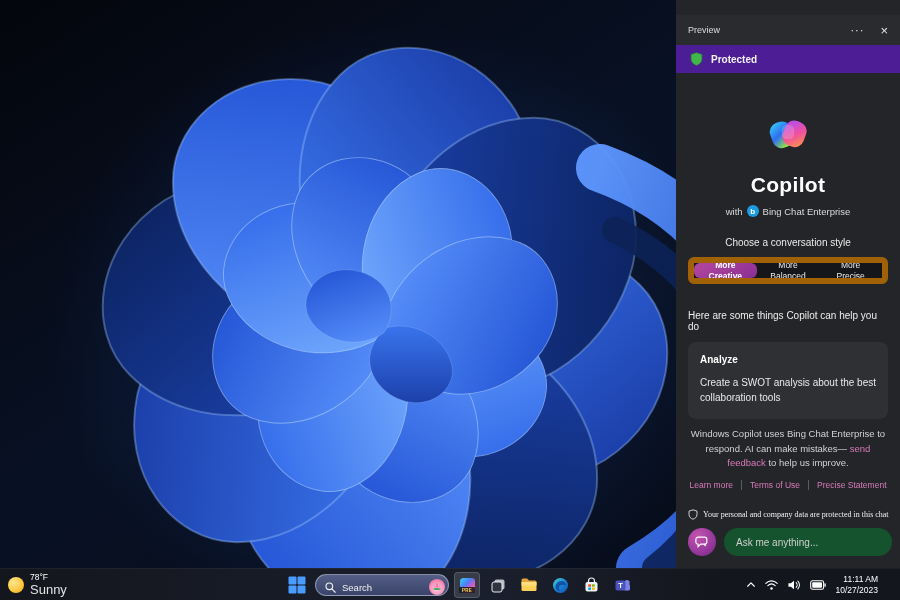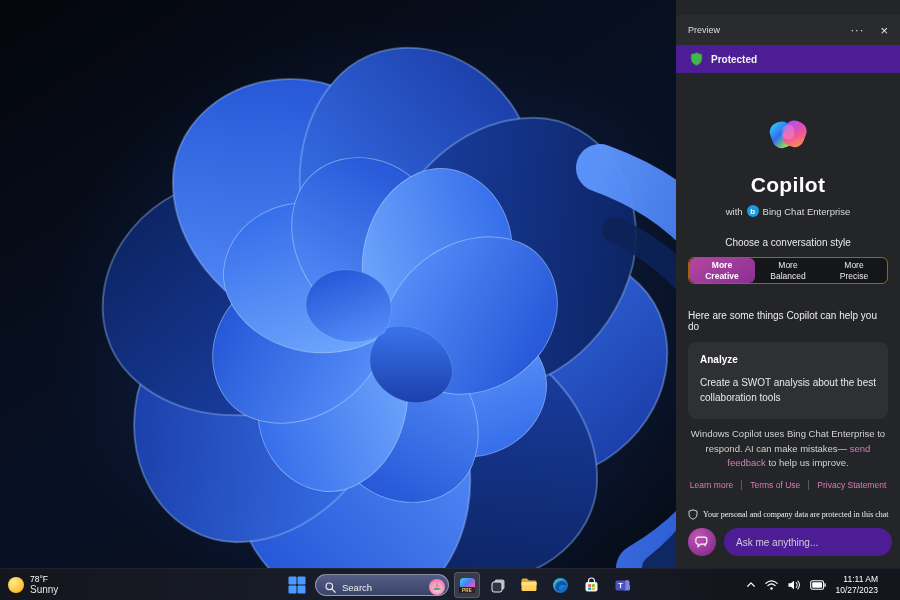--- a/index.html
+++ b/index.html
@@ -26,21 +26,21 @@
 
   .panel-body { flex:1; display:flex; flex-direction:column; align-items:center; padding:0 12px; }
   .logo-wrap { margin-top:34px; }
   .copilot-title { margin-top:12px; font-size:21px; font-weight:bold; letter-spacing:.3px; }
   .subtitle { margin-top:8px; display:flex; align-items:center; gap:4px; font-size:9.5px; color:#dadada; }
   .bing-badge { width:12px; height:12px; border-radius:50%; background:#1c9be0; color:#fff;
     font-size:8px; font-weight:bold; display:flex; align-items:center; justify-content:center; }
 
   .style-label { margin-top:20px; font-size:10px; color:#eaeaea;text-align:center; }
   .seg-control { margin-top:9px; width:200px; height:27px; background:#151619;
-    border:1px solid #a16207; border-radius:6px; display:flex; overflow:hidden; }
+    border:6px solid #a16207; border-radius:6px; display:flex; overflow:hidden; }
   .seg-cell { flex:1; display:flex; flex-direction:column; align-items:center; justify-content:center;
     font-size:8.5px; line-height:1.25; color:#ededed; cursor:default; }
   .seg-cell.selected { background:linear-gradient(150deg,#b4479f 0%,#8a2f96 100%);
     border-radius:6px; color:#fff; font-weight:bold; }
 
   .suggest-heading { margin-top:26px; font-size:10px; color:#ededed; }
   .suggest-card { margin-top:10px; width:200px; background:#2f3033; border-radius:8px;
     padding:12px 12px 14px 12px; text-align:left; align-self:center; }
   .card-title { font-size:10px; font-weight:bold; color:#fff; }
   .card-body { margin-top:10px; font-size:10px; line-height:1.5; color:#e8e8e8; }
@@ -53,35 +53,35 @@
   .legal-sep { width:1px; height:10px; background:#5b5b5b; margin:0 8px; }
 
   .panel-spacer { flex:1; }
 
   .privacy-row { display:flex; align-items:center; gap:5px; width:204px; margin:0 auto; }
   .privacy-note { font-size:8px; color:#f0f0f0; white-space:nowrap;font-family:Liberation Serif, serif; }
   .input-row { display:flex; align-items:center; gap:8px; width:204px; margin:8px auto 12px auto; }
   .mic-btn { width:28px; height:28px; border-radius:50%; border:none; flex:0 0 28px;
     background:radial-gradient(circle at 35% 30%, #c455b0 0%, #9a3a9e 55%, #70257f 100%);
     display:flex; align-items:center; justify-content:center; cursor:default; }
-  .ask-input { flex:1; height:28px; border:none; border-radius:14px; background:#4c1d95;
+  .ask-input { flex:1; height:28px; border:none; border-radius:14px; background:#14532d;
     color:#e6e6e6; font-size:10px; padding:0 12px; font-family:"Liberation Sans",sans-serif; outline:none; }
   .ask-input::placeholder { color:#cfcfcf; }
 
   
   .taskbar { position:absolute; left:0; bottom:0; width:900px; height:32px;
     background:linear-gradient(90deg,#14161d 0%,#181c28 35%,#1a1f2d 55%,#14161d 80%);
     border-top:1px solid rgba(255,255,255,.05); }
   .weather { position:absolute; left:8px; top:0; height:32px; display:flex; align-items:center; gap:6px; }
   .sun-icon { width:16px; height:16px; border-radius:50%;
     background:radial-gradient(circle at 35% 35%, #ffe98e 0%, #ffc53d 60%, #f props 100%);
     background:radial-gradient(circle at 35% 35%, #ffe98e 0%, #ffc53d 60%, #f59e0b 100%); }
   .weather-text { display:flex; flex-direction:column; line-height:1.2; }
   .weather-temp { font-size:8.5px; color:#fff; }
-  .weather-cond { font-size:10px; color:#e2e2e2;text-align:center; }
+  .weather-cond { font-size:13px; color:#e2e2e2;text-align:center; }
 
   .tb-center { position:absolute; left:284px; top:0; height:32px; display:flex; align-items:center; gap:5px; }
   .tb-btn { width:26px; height:26px; border-radius:4px; display:flex; align-items:center;
     justify-content:center; cursor:default; position:relative; }
   .tb-btn.active { background:rgba(255,255,255,.13); border:1px solid rgba(255,255,255,.16); }
   .search-box { width:134px; height:22px; border-radius:11px;
     background:linear-gradient(180deg,#545e86 0%,#3a4369 100%);
     border:1px solid rgba(255,255,255,.38); display:flex; align-items:center;
     gap:6px; padding:4px 3px 0 9px; cursor:default; }
   .search-text { font-size:9.5px; color:#f0f0f0; }
@@ -236,21 +236,21 @@
 
       <div class="disclaimer">
         <span>Windows Copilot uses Bing Chat Enterprise to respond. AI can make mistakes—</span><span class="feedback-link"> send feedback</span><span> to help us improve.</span>
       </div>
 
       <div class="legal-links">
         <span class="legal-link">Learn more</span>
         <span class="legal-sep"></span>
         <span class="legal-link">Terms of Use</span>
         <span class="legal-sep"></span>
-        <span class="legal-link">Privacy Statement</span>
+        <span class="legal-link">Precise Statement</span>
       </div>
 
       <div class="panel-spacer"></div>
 
       <div class="privacy-row">
         <svg width="10" height="11" viewBox="0 0 16 17">
           <path d="M8,1 L14.4,3.1 V8.2 C14.4,12.3 11.5,15 8,16 C4.5,15 1.6,12.3 1.6,8.2 V3.1 Z" fill="none" stroke="#e8e8e8" stroke-width="1.4"></path>
         </svg>
         <span class="privacy-note">Your personal and company data are protected in this chat</span>
       </div>

